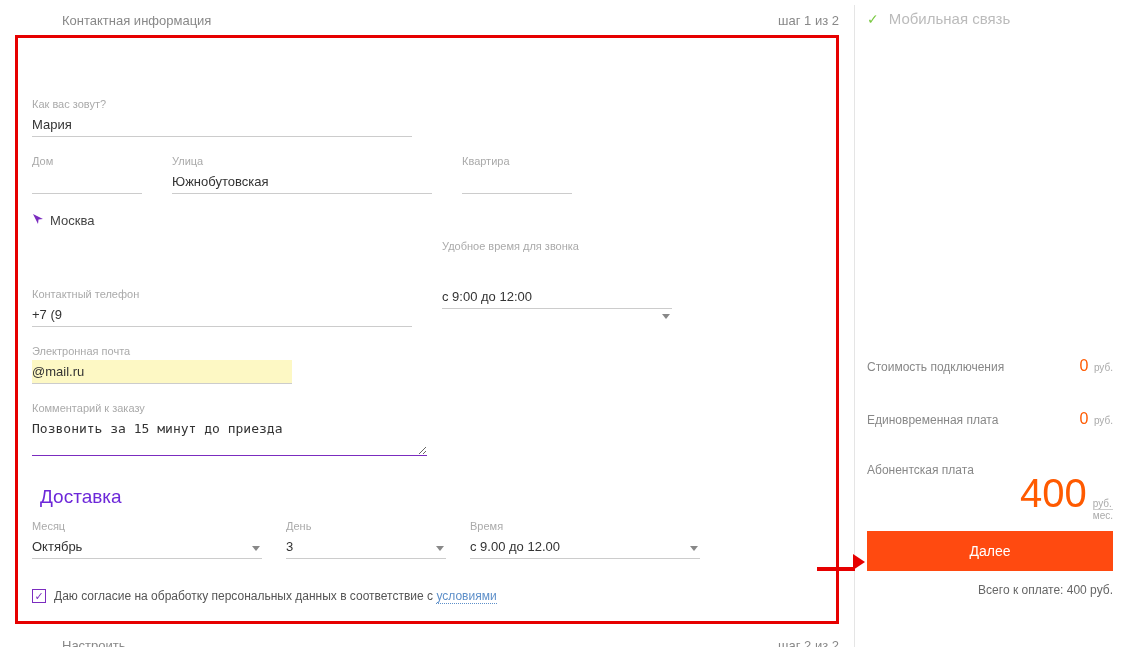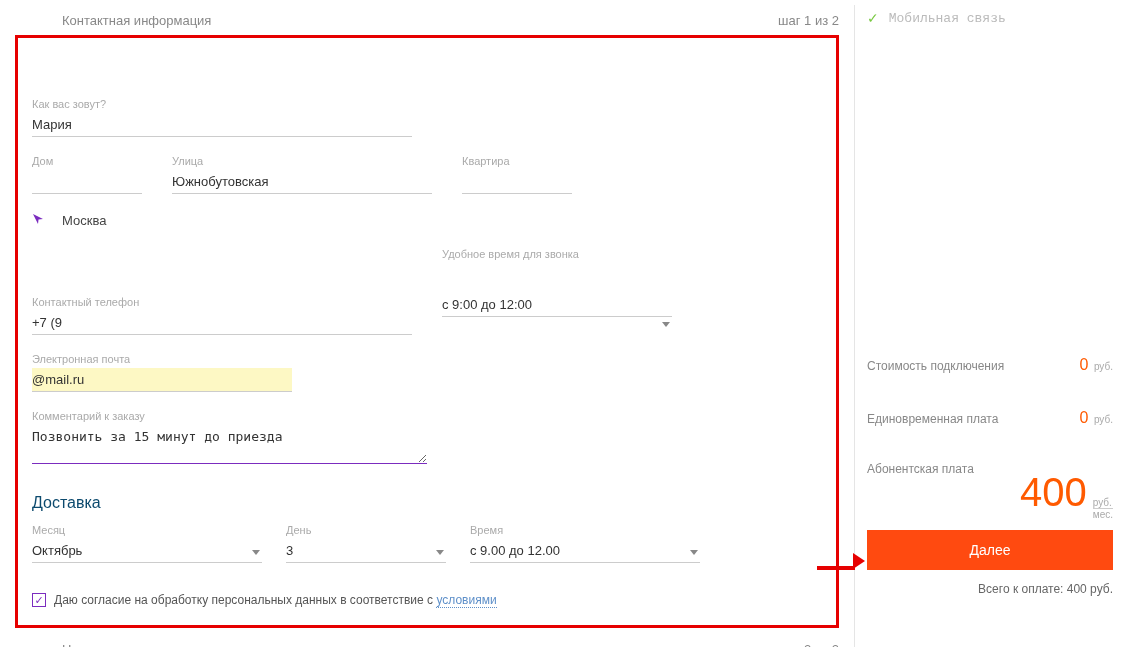--- a/index.html
+++ b/index.html
@@ -22,42 +22,42 @@
 .field-input.yellow { background: #fdf8c4; }
 .field-textarea { border: none; border-bottom: 1px solid #7b2cbf; padding: 4px 0; font-size: 13px; color: #333; background: transparent; outline: none; width: 100%; resize: both; min-height: 20px; max-height: 40px; }
 .field-w1 { width: 260px; }
 .field-w2 { width: 110px; }
 .field-w3 { width: 110px; }
 .field-half { width: 380px; margin-top: 48px; }
 .field-dropdown { width: 230px; position: relative; gap: 30px; }
 .field-dropdown .field-input { padding-right: 20px; }
 .chevron { position: absolute; right: 2px; bottom: 8px; width: 0; height: 0; border-left: 4px solid transparent; border-right: 4px solid transparent; border-top: 5px solid #888; }
 
-.city-row { display: flex; align-items: center; gap: 18px; margin-bottom: 20px; }
+.city-row { display: flex; align-items: center; gap: 6px; margin-bottom: 12px; }
 .loc-icon { color: #7b2cbf; font-size: 14px; }
 .city-name { color: #444; font-size: 13px; }
 
-.delivery-title { color: #0c4a6e; font-size: 16px; margin: 30px 0 12px; }
+.delivery-title { color: #6d28d9; font-size: 19px; margin: 30px 8px 12px; }
 .delivery-row { display: flex; gap: 24px; }
 .delivery-field { display: flex; flex-direction: column; position: relative; }
 .delivery-field .field-label { color: #aaa; }
 .df1 { width: 230px; }
 .df2 { width: 160px; }
 .df3 { width: 230px; }
 
 .consent-row { display: flex; align-items: center; margin-top: 30px; }
 .consent-checkbox { width: 14px; height: 14px; border: 1px solid #7b2cbf; margin-right: 8px; display: flex; align-items: center; justify-content: center; color: #7b2cbf; font-size: 11px; }
 .consent-text { font-size: 12px; color: #555; }
 .consent-link { color: #5d8fc9; border-bottom: 1px dotted #5d8fc9; cursor: pointer; text-align: right; }
 
 .section-footer { display: flex; justify-content: space-between; align-items: center; padding: 8px 0; }
 
 .side-check-row { display: flex; align-items: center; gap: 10px; }
 .check-icon { color: #79c942; font-size: 14px; }
-.side-check-label { color: #bbb; font-size: 13px; font-family: Liberation Mono, monospace; }
+.side-check-label { color: #bbb; font-size: 15px; }
 
 .cost-block { margin-top: 330px; }
 .cost-row { display: flex; justify-content: space-between; align-items: baseline; margin-bottom: 35px; }
 .cost-label { color: #888; font-size: 12px; }
 .cost-value { color: #ff5a00; font-size: 16px; }
 .cost-unit { color: #aaa; font-size: 10px; margin-left: 2px; }
 .fee-row { display: flex; justify-content: flex-end; align-items: baseline; margin-top: -8px; margin-bottom: 10px; }
 .fee-value { color: #ff5a00; font-size: 40px; line-height: 1; }
 .fee-unit-box { display: flex; flex-direction: column; margin-left: 6px; font-size: 10px; color: #aaa; }
 .fee-unit-box span { border-top: 1px solid #ccc; }

